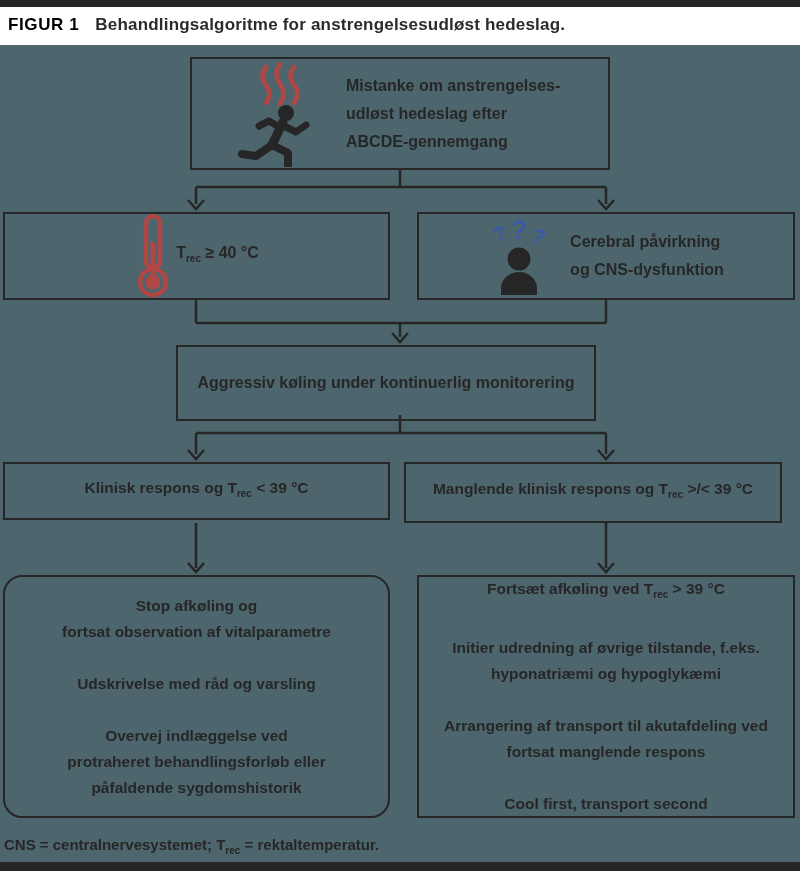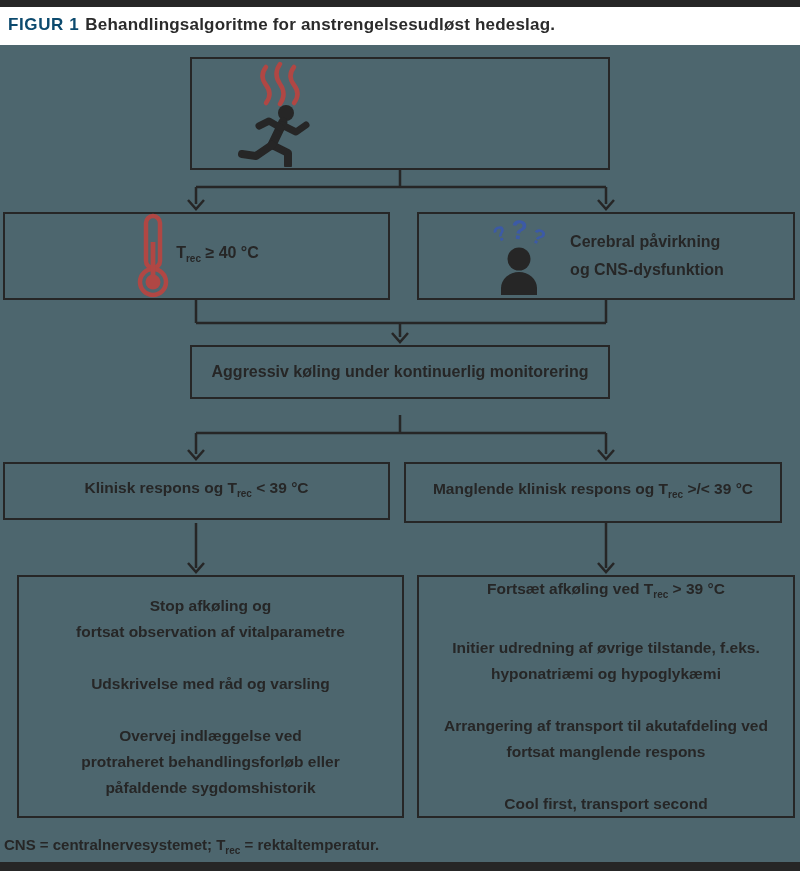--- a/index.html
+++ b/index.html
@@ -8,37 +8,37 @@
     background:#ffffff;
     font-family:"Liberation Sans",sans-serif;
     color:#262626;
   }
   .top-bar{position:absolute;left:0;top:0;width:800px;height:7px;background:#262626;}
   .bottom-bar{position:absolute;left:0;top:862px;width:800px;height:9px;background:#262626;}
   .page-title{
     position:absolute;left:8px;top:15px;width:784px;
     font-size:17px;font-weight:bold;color:#2b2b2b;letter-spacing:.2px;
   }
-  .figur-label{color:#0c4a6e;margin-right:6px;letter-spacing:.6px;}
+  .figur-label{color:#000000;margin-right:16px;letter-spacing:.6px;}
   .panel{position:absolute;left:0;top:45px;width:800px;height:817px;background:#4d666e;}
   svg.connectors{position:absolute;left:0;top:0;width:800px;height:871px;pointer-events:none;}
   .box{
     position:absolute;border:2.5px solid #262626;box-sizing:border-box;
     font-weight:bold;color:#262626;
     display:flex;align-items:center;justify-content:center;
     text-align:center;font-size:15.5px;line-height:26px;
   }
   .pre-line{white-space:pre-line;}
   .box-suspicion{left:190px;top:57px;width:420px;height:113px;justify-content:flex-start;padding-left:44px;gap:26px;text-align:left;font-size:16px;line-height:28px;}
   .box-temperature{left:3px;top:212px;width:387px;height:88px;gap:4px;font-size:16px;}
   .box-cerebral{left:417px;top:212px;width:378px;height:88px;gap:18px;text-align:left;font-size:16px;line-height:28px;}
-  .box-cooling{left:190px;top:345px;width:420px;height:54px;font-size:16px;}
+  .box-cooling{left:176px;top:345px;width:420px;height:76px;font-size:16px;}
   .box-response{left:3px;top:462px;width:387px;height:58px;}
   .box-no-response{left:404px;top:462px;width:378px;height:61px;}
-  .box-outcome-left{left:17px;top:575px;width:387px;height:243px;flex-direction:column;}
+  .box-outcome-left{left:3px;top:575px;width:387px;height:243px;flex-direction:column;border-radius:19px;}
   .box-outcome-right{left:417px;top:575px;width:378px;height:243px;flex-direction:column;}
   sub{font-size:10px;}
   .footnote{
     position:absolute;left:4px;top:836px;width:792px;
     font-size:15px;font-weight:bold;color:#262626;
   }
   .icon{flex:0 0 auto;display:block;}
 </style>
 </head>
 <body>
@@ -81,20 +81,23 @@
     </g>
     <circle cx="50" cy="52" r="8" fill="#262626"></circle>
     <g stroke="#262626" fill="none" stroke-linecap="round" stroke-linejoin="round">
       <path d="M47,61 L36,84" stroke-width="9"></path>
       <path d="M46,64 L60,71 L70,64" stroke-width="7"></path>
       <path d="M45,67 L33,60 L23,65" stroke-width="7"></path>
       <path d="M36,84 L52,92 L52,104" stroke-width="8"></path>
       <path d="M36,84 L20,95 L6,93" stroke-width="8"></path>
     </g>
   </svg>
+  <div class="pre-line">Mistanke om anstrengelses-
+udløst hedeslag efter
+ABCDE-gennemgang</div>
 </div>
 
 <div class="box box-temperature">
   <svg class="icon" width="38" height="88" viewBox="0 0 38 88">
     <rect x="12" y="4" width="14" height="52" rx="7" fill="none" stroke="#b04744" stroke-width="4.5"></rect>
     <circle cx="19" cy="70" r="13" fill="none" stroke="#b04744" stroke-width="4.5"></circle>
     <circle cx="19" cy="70" r="7.5" fill="#b04744"></circle>
     <rect x="16.6" y="30" width="4.8" height="34" fill="#b04744"></rect>
   </svg>
   <div><span>T</span><sub>rec</sub><span> ≥ 40 °C</span></div>

